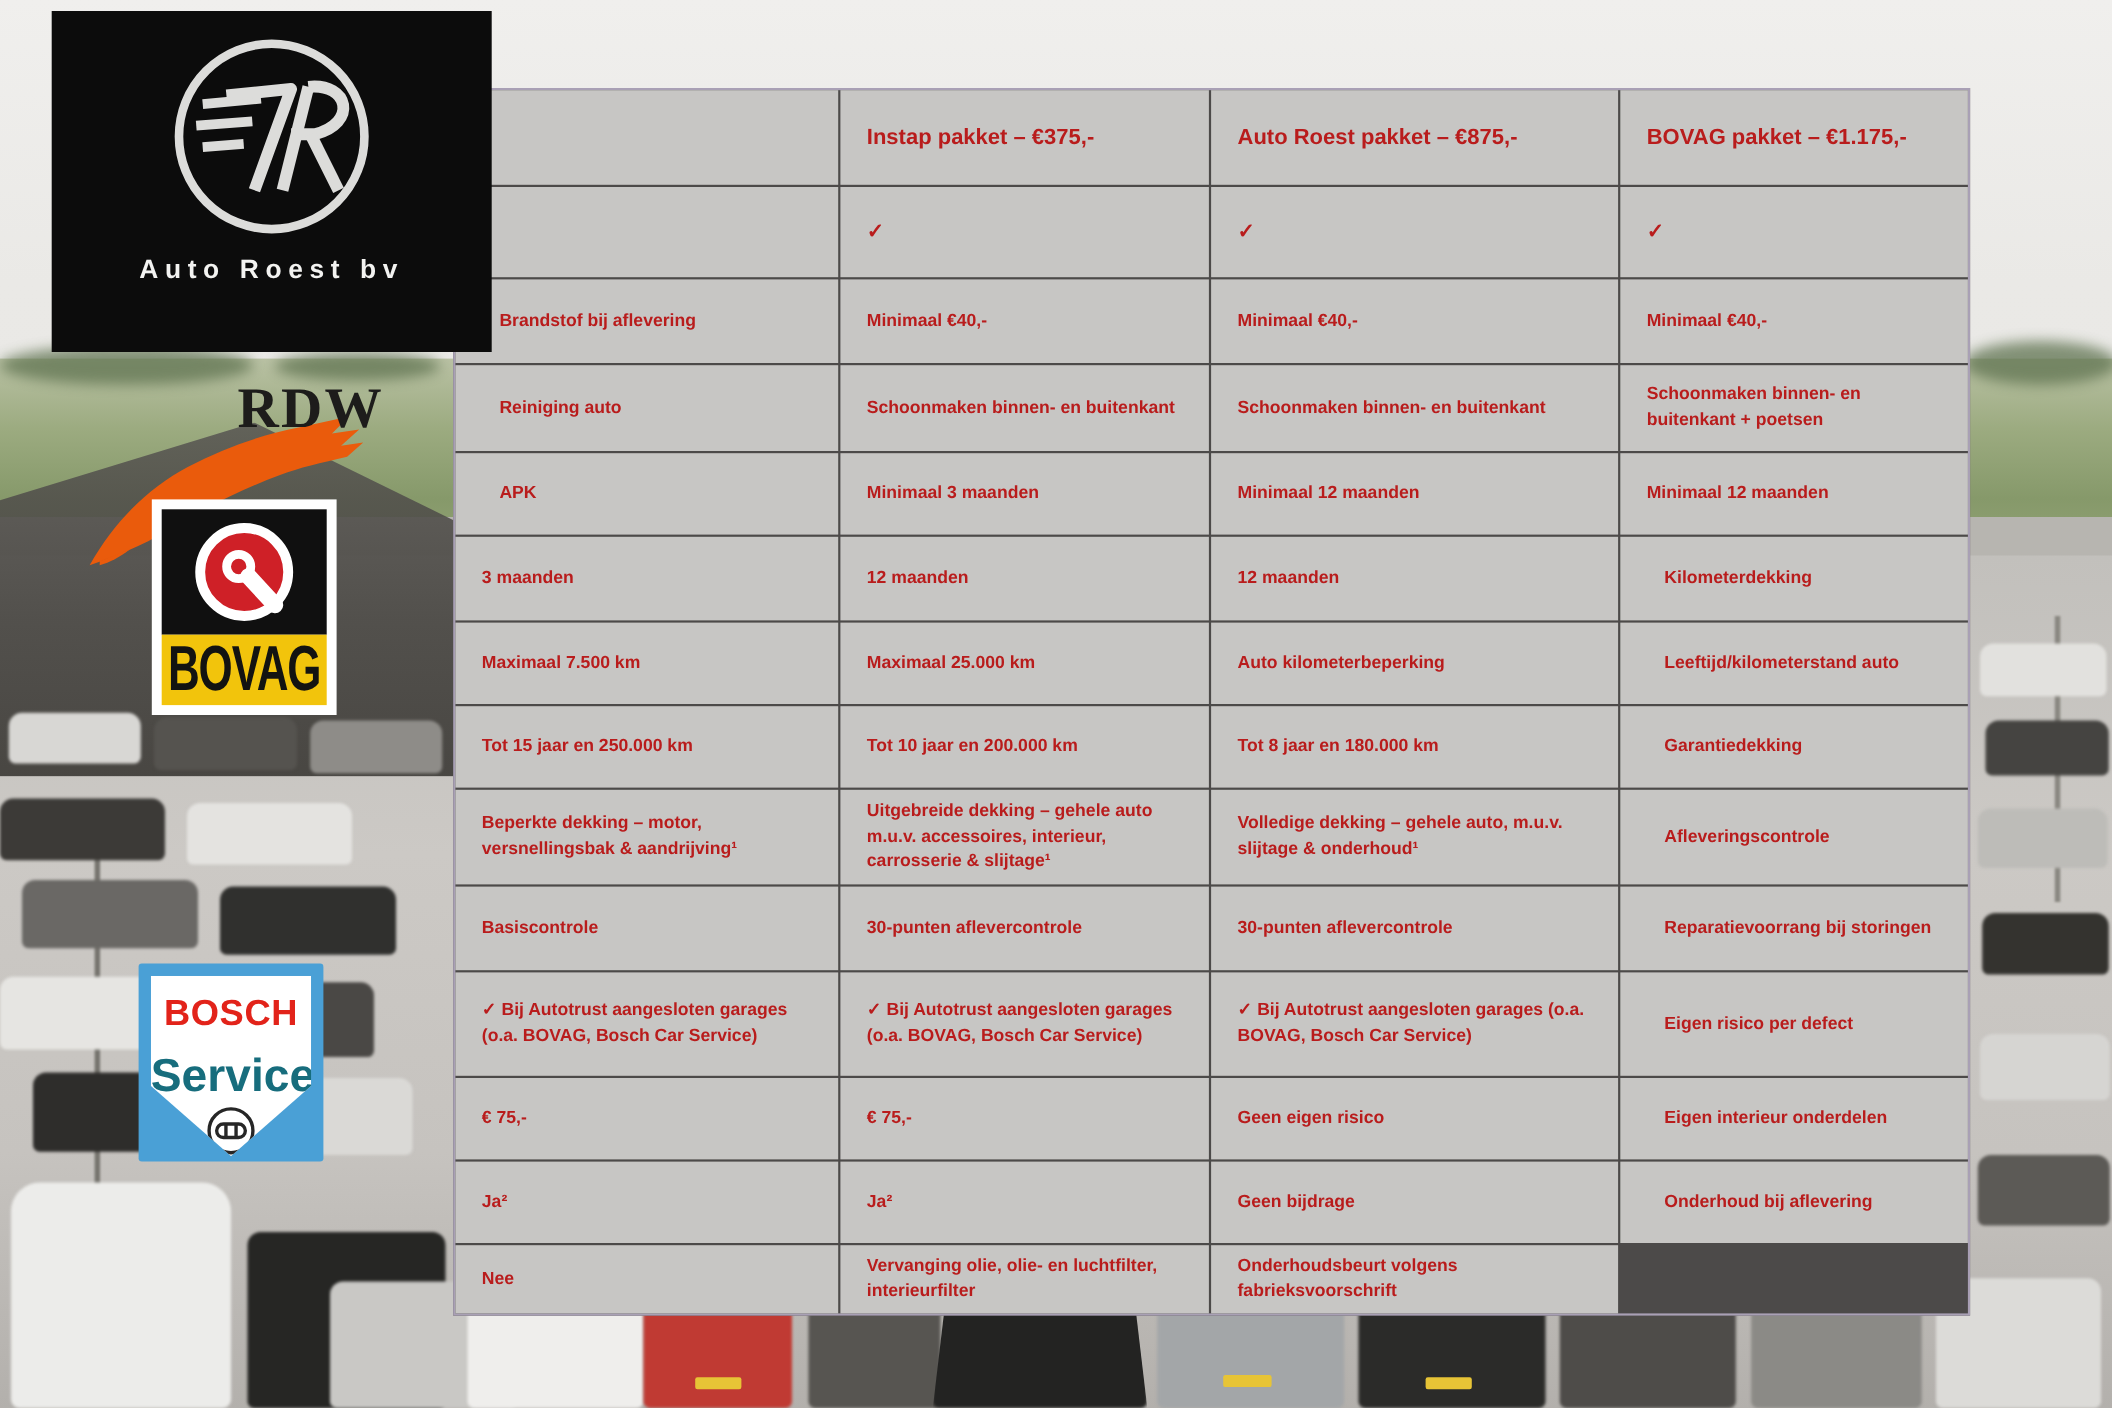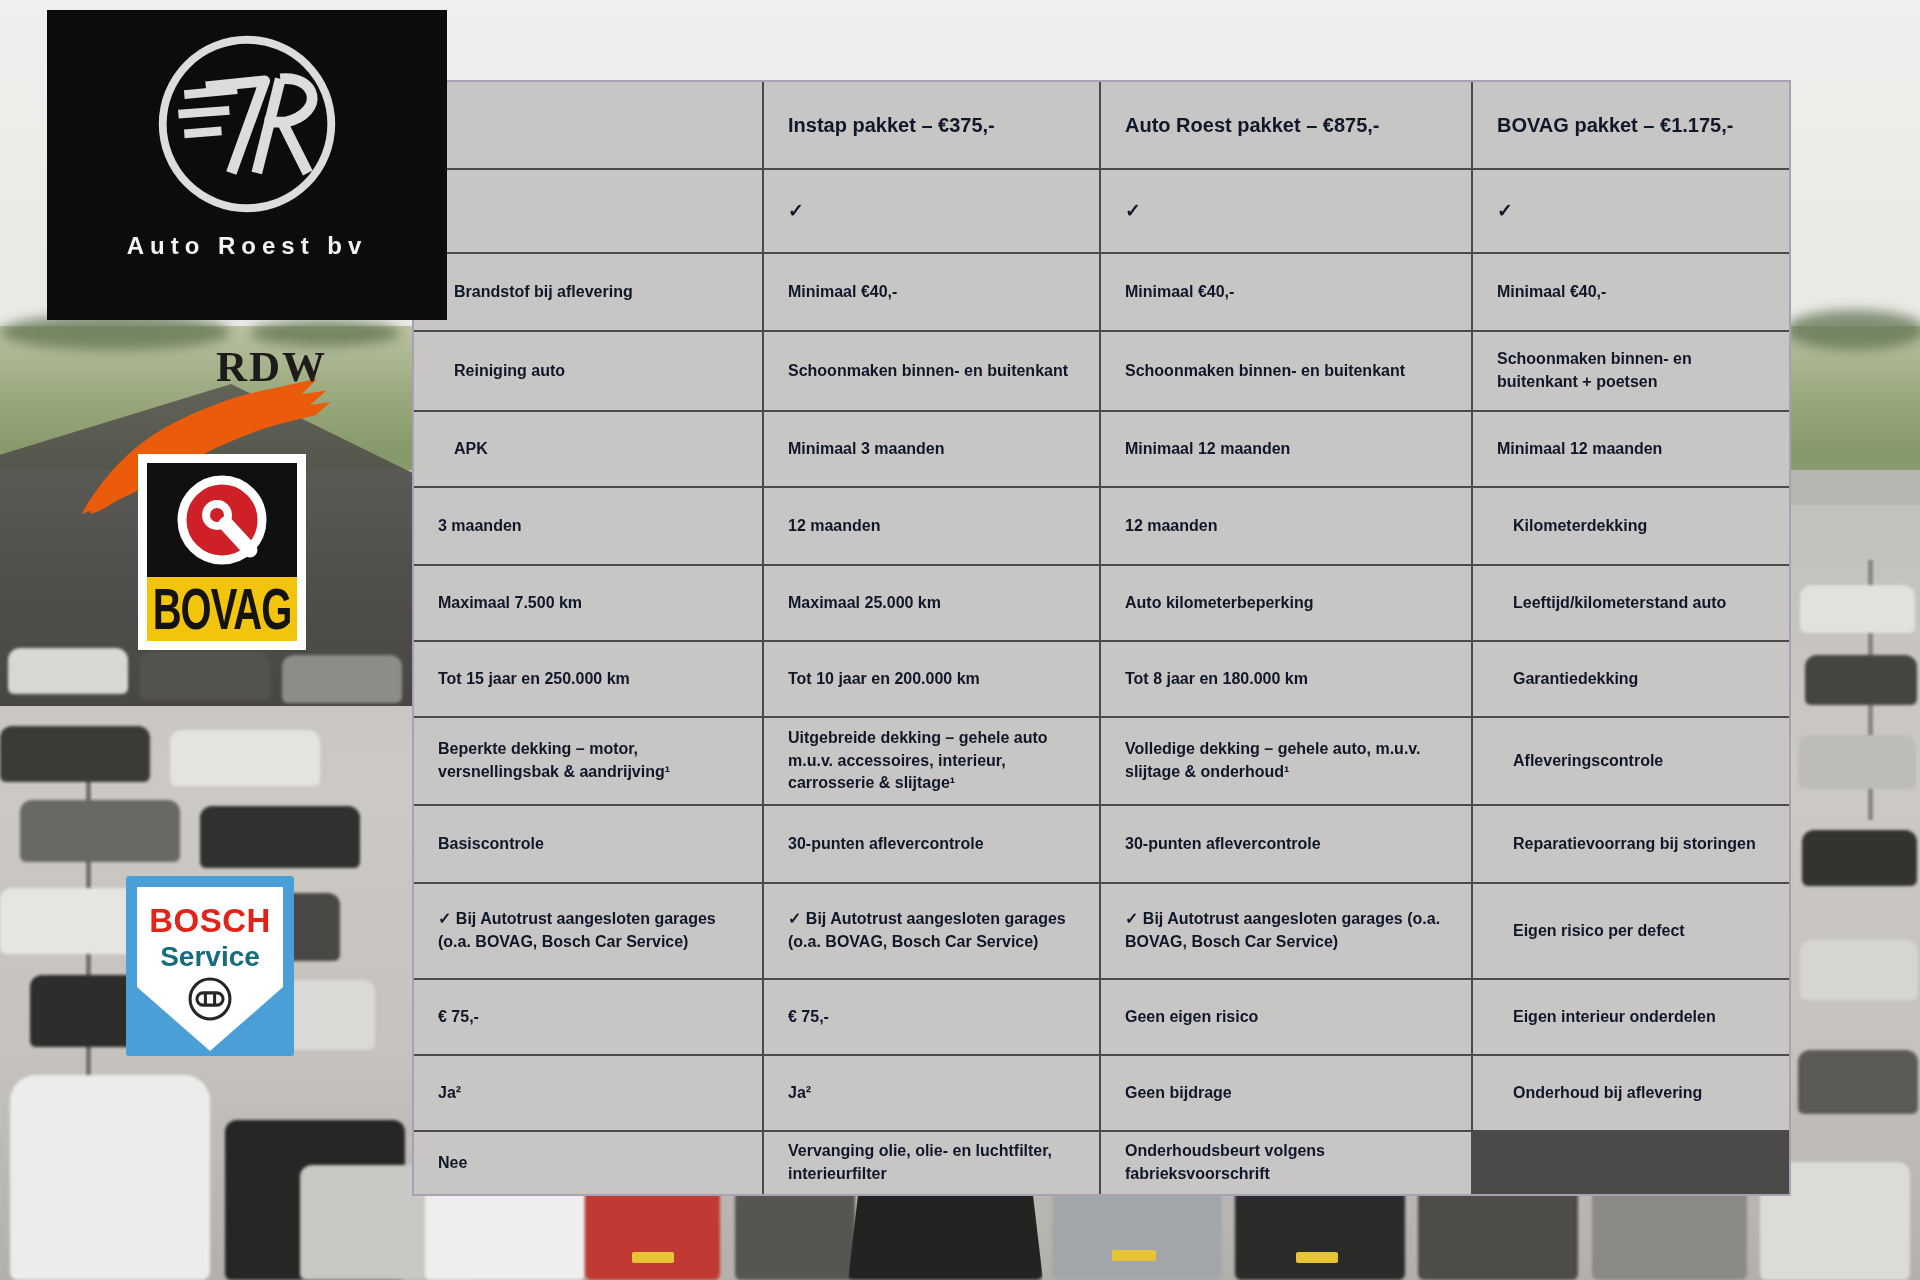--- a/index.html
+++ b/index.html
@@ -25,37 +25,37 @@
   .plate{background:#e7c436;border-radius:2px;filter:blur(.6px);}
   
   .brandbox{position:absolute;left:47px;top:10px;width:400px;height:310px;background:#0c0c0c;
     z-index:5;display:flex;flex-direction:column;align-items:center;}
   .brandbox svg{margin-top:16px;}
   .brandname{margin-top:10px;color:#f3f3f1;font-size:24px;font-weight:700;letter-spacing:6px;white-space:nowrap;}
   
   .rdw{position:absolute;left:66px;top:336px;width:300px;height:195px;z-index:4;}
   .rdw svg{position:absolute;left:10px;top:4px;}
   .rdw-text{position:absolute;left:150px;top:6px;font-family:"Liberation Serif",serif;
-    font-weight:700;font-size:43px;letter-spacing:2px;color:#1d1c1b;}
+    font-weight:700;font-size:52px;letter-spacing:2px;color:#1d1c1b;}
   .bovag{position:absolute;left:138px;top:454px;width:150px;z-index:4;background:#fff;padding:9px;box-sizing:content-box;}
   .bovag-top{width:150px;height:114px;background:#101010;display:flex;align-items:center;justify-content:center;}
   .bovag-bottom{width:150px;height:64px;background:#f2c40c;display:flex;align-items:center;justify-content:center;}
   .bovag-word{font-weight:800;font-size:40px;color:#131311;letter-spacing:-1px;transform:scaleY(1.45);}
   .bosch{position:absolute;left:126px;top:876px;width:168px;height:180px;z-index:4;background:#4aa0d6;border-radius:3px;}
   .bosch-shield{position:absolute;left:11px;right:11px;top:11px;height:164px;background:#fff;
     clip-path:polygon(0 0,100% 0,100% 61%,50% 100%,0 61%);text-align:center;}
   .bosch-word{margin-top:15px;color:#e2231a;font-weight:800;font-size:33px;letter-spacing:.5px;}
-  .service-word{margin-top:1px;color:#176d7d;font-weight:700;font-size:28px;}
+  .service-word{margin-top:14px;color:#176d7d;font-weight:700;font-size:42px;}
   .bosch-shield svg{margin-top:3px;}
   
   .tbl{position:absolute;left:412px;top:80px;z-index:3;display:grid;
     grid-template-columns:348px 335px 370px 316px;
     grid-template-rows:86px 82px 76px 78px 74px 76px 74px 74px 86px 76px 94px 74px 74px 62px;
     gap:2px;background:#4c4a49;border:2px solid #a9a0b5;}
-  .cell{background:#c7c6c4;color:#0f172a;font-weight:700;font-size:16px;line-height:1.42;
+  .cell{background:#c7c6c4;color:#b91c1c;font-weight:700;font-size:16px;line-height:1.42;
     display:flex;align-items:center;padding:6px 16px 6px 24px;}
   .cell.lbl{padding-left:40px;}
   .cell.head{font-size:20px;}
   .cell.chk{font-size:19px;}
 </style>
 </head>
 <body>
 
 <div class="scene">
   <div class="grass"></div>

